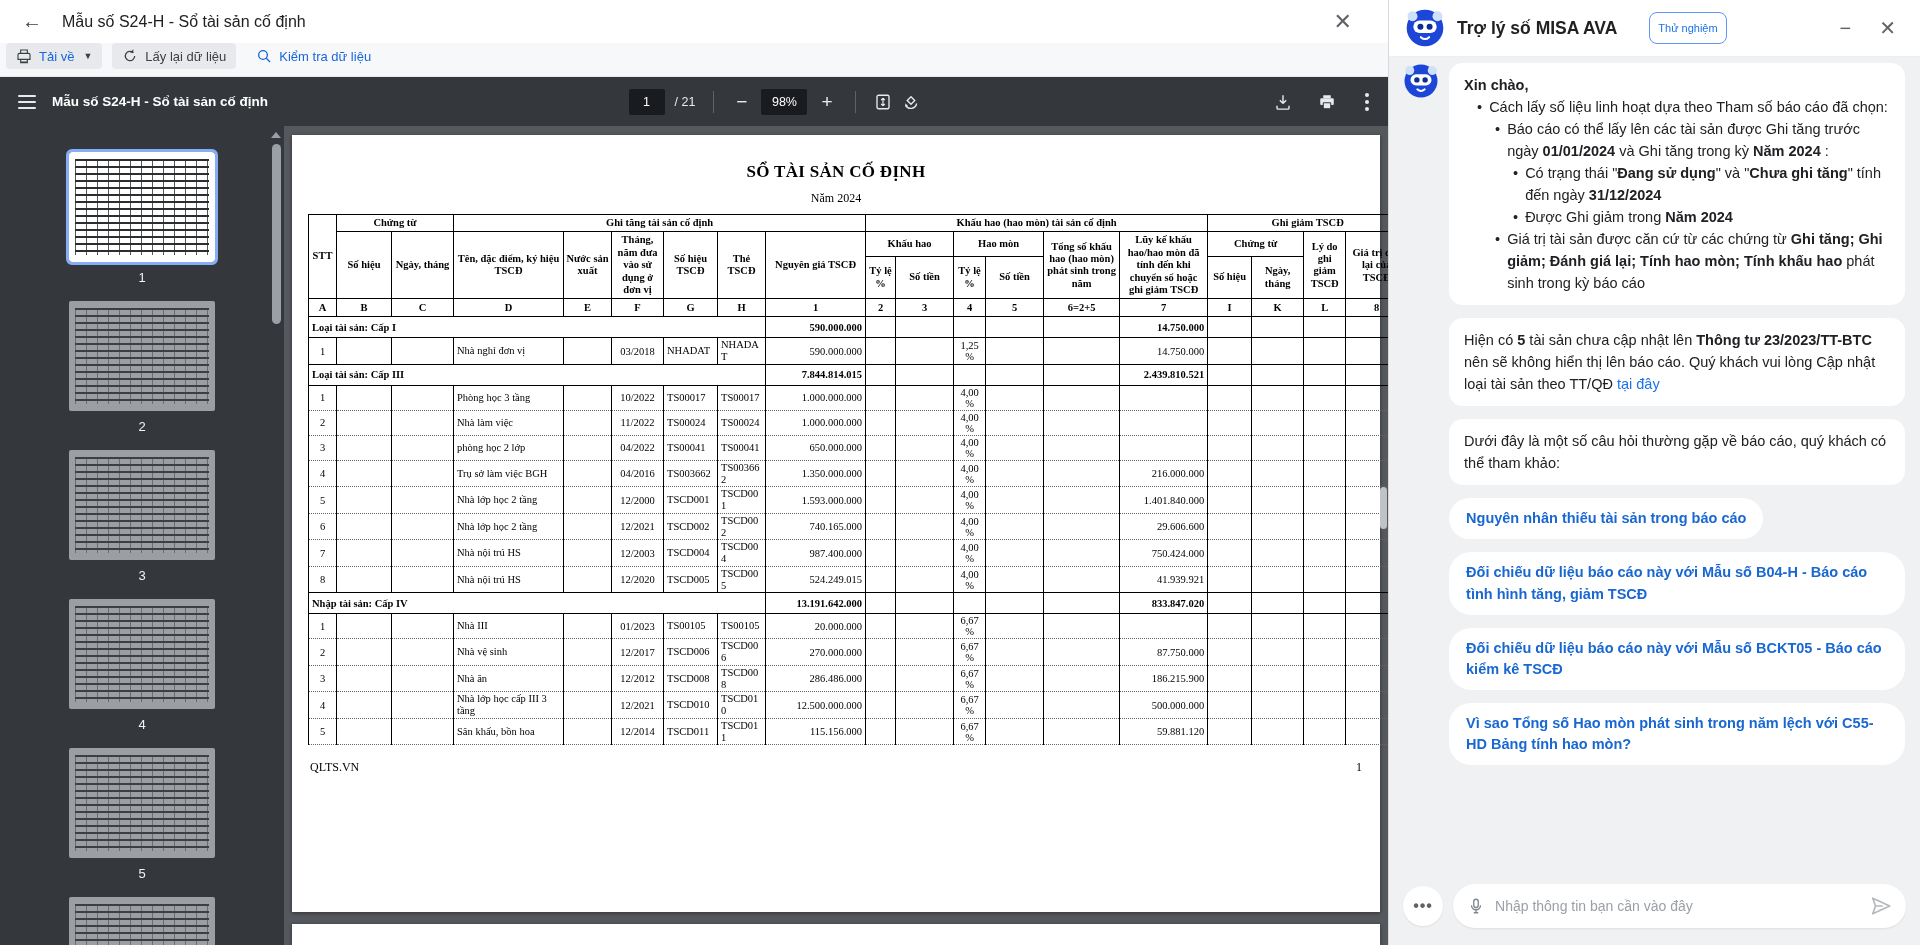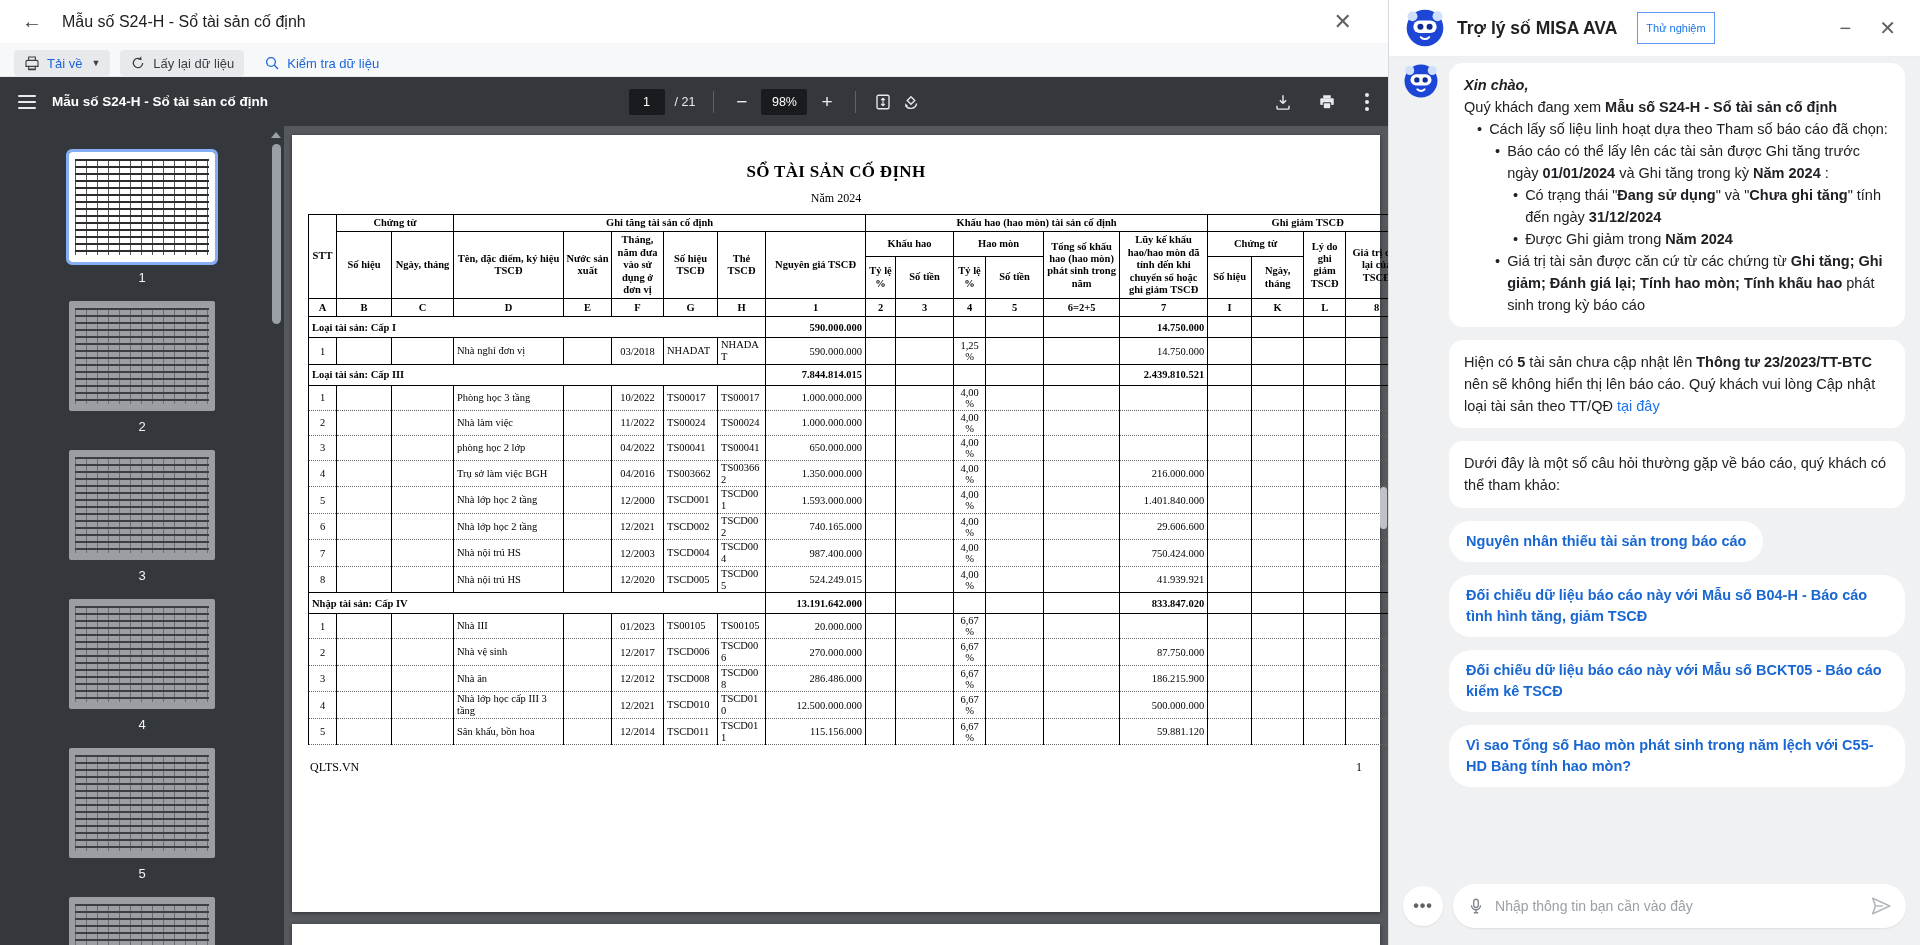--- a/index.html
+++ b/index.html
@@ -6,21 +6,21 @@
   html,body{width:1920px;height:945px;overflow:hidden}
   body{font-family:"Liberation Sans","DejaVu Sans",sans-serif;background:#fff;color:#202124}
   .app{display:flex;width:1920px;height:945px}
   .left{width:1430px;display:flex;flex-direction:column;position:relative}
   
   .topbar{height:43px;background:#fff;display:flex;align-items:center;padding:0 22px;flex:none}
   .back{font-size:20px;color:#3c4043;margin-right:20px;cursor:pointer}
   .wtitle{font-size:16px;font-weight:400;color:#202124;flex:1}
   .wclose{font-size:22px;color:#5f6368;cursor:pointer;margin-right:14px}
   
-  .actionbar{height:34px;background:#f7f8fa;border-bottom:1px solid #e8eaed;display:flex;align-items:flex-end;gap:10px;padding:0 14px;flex:none}
+  .actionbar{height:34px;background:#f7f8fa;border-bottom:1px solid #e8eaed;display:flex;align-items:flex-start;gap:10px;padding:0 6px;flex:none}
   .abtn{display:flex;align-items:center;gap:7px;height:26px;padding:0 10px;border-radius:4px;background:#e7e9ec;font-size:13px;color:#3c4043;cursor:pointer}
   .abtn.plain{background:transparent}
   .abtn .lbl-blue{color:#1a66d9}
   .caret{font-size:9px;color:#3c4043;margin-left:2px}
   .aicon{width:16px;height:16px;flex:none}
   
   .pdfbar{height:49px;background:#34383c;display:flex;align-items:center;color:#f1f3f4;padding:0 16px;flex:none}
   .hamb{width:18px;height:14px;display:flex;flex-direction:column;justify-content:space-between;margin:0 16px 0 2px;cursor:pointer}
   .hamb span{height:2px;background:#e8eaed;border-radius:1px}
   .ptitle{font-size:13.5px;font-weight:700;color:#fff;margin-right:20px;white-space:nowrap}
@@ -72,21 +72,21 @@
   .doc-table td.num{text-align:right}
   .doc-table td.ctr{text-align:center}
   .doc-table td.brk{word-break:break-all;line-height:1.12}
   .doc-table td.name{line-height:1.12}
   .docfoot{display:flex;justify-content:space-between;margin-top:15px;font-size:12px;padding:0 2px}
   
   .chat{width:548px;height:945px;display:flex;flex-direction:column;background:#eff1f3;border-left:1px solid #d7d9dc}
   .chead{height:57px;background:#fff;display:flex;align-items:center;padding:0 16px;gap:12px;flex:none;border-bottom:1px solid #eceef0}
   .avatar{width:40px;height:40px;flex:none}
   .ctitle{font-size:17.5px;font-weight:700;color:#212121}
-  .badge{font-size:11px;color:#1a73e8;border:1px solid #5e97f5;border-radius:0;padding:9px 8px;margin-left:8px}
+  .badge{font-size:11px;color:#1a73e8;border:1px solid #5e97f5;border-radius:8px;padding:9px 8px;margin-left:20px}
   .chead-sp{flex:1}
   .cmin,.cclose{color:#5f6368;font-size:20px;cursor:pointer;padding:0 8px}
   .csection{height:50px;display:flex;align-items:center;padding:0 16px;flex:none}
   .cs-title{font-size:17px;font-weight:700;color:#202124;flex:1}
   .cbtn{width:36px;height:36px;border-radius:50%;background:#fff;display:flex;align-items:center;justify-content:center;margin-left:10px;cursor:pointer;box-shadow:0 1px 2px rgba(0,0,0,.08)}
   .msgs{flex:1;overflow:hidden;padding:6px 15px 0 14px}
   .msg-row{display:flex;margin-bottom:13px}
   .msg-av{width:36px;height:36px;flex:none;margin-right:10px}
   .bubble{background:#fff;border-radius:14px;padding:11px 15px;font-size:14.5px;line-height:1.52;color:#202124;flex:1}
   .indent-only{margin-left:46px}
@@ -692,24 +692,21 @@
     <circle cx="9" cy="10" r="6" fill="#cfe0fb"></circle>
     <circle cx="39" cy="10" r="6" fill="#cfe0fb"></circle>
     <rect x="10" y="15" width="28" height="15" rx="7.5" fill="#ffffff"></rect>
     <circle cx="18.5" cy="22.5" r="3.6" fill="#0e2c91"></circle>
     <circle cx="29.5" cy="22.5" r="3.6" fill="#0e2c91"></circle>
     <path d="M19 35 q5 4.5 10 0" stroke="#ffffff" stroke-width="2.4" fill="none" stroke-linecap="round"></path>
   </svg>
 </span>
           <div class="bubble">
             <div class="ln">
-              <span style="flex: 1 1 0%; font-style: italic;"><span class="b">Xin chào,</span></span>
-            </div>
-            <div class="ln">
-              <span style="flex: 1 1 0%;"><span>Quý khách đang xem </span><span class="b">Mẫu số S24-H - Sổ tài sản cố định</span></span>
+              <span style="flex: 1 1 0%;"><span class="b">Xin chào,</span></span>
             </div>
             <div class="ln i1">
               <span class="blt">•</span>
               <span style="flex: 1 1 0%;"><span>Cách lấy số liệu linh hoạt dựa theo Tham số báo cáo đã chọn:</span></span>
             </div>
             <div class="ln i2">
               <span class="blt">•</span>
               <span style="flex: 1 1 0%;"><span>Báo cáo có thể lấy lên các tài sản được Ghi tăng trước ngày </span><span class="b">01/01/2024</span><span> và Ghi tăng trong kỳ </span><span class="b">Năm 2024</span><span> :</span></span>
             </div>
             <div class="ln i3">

